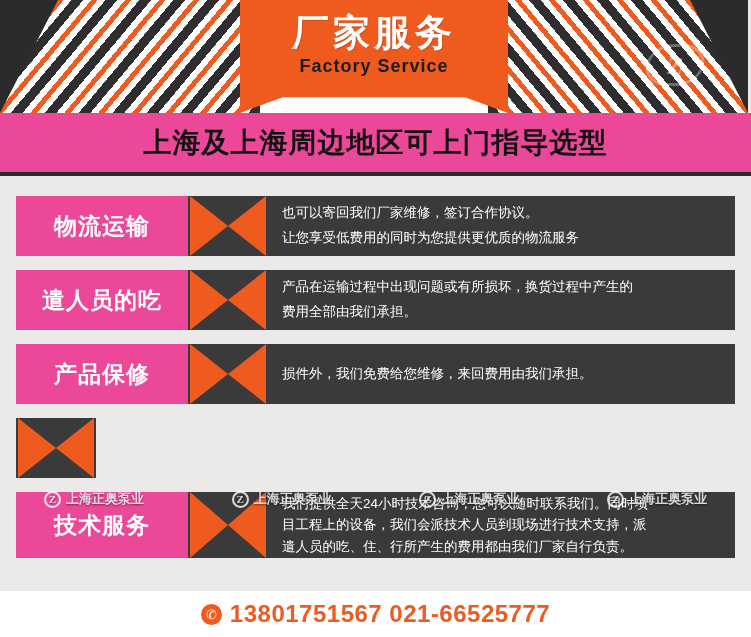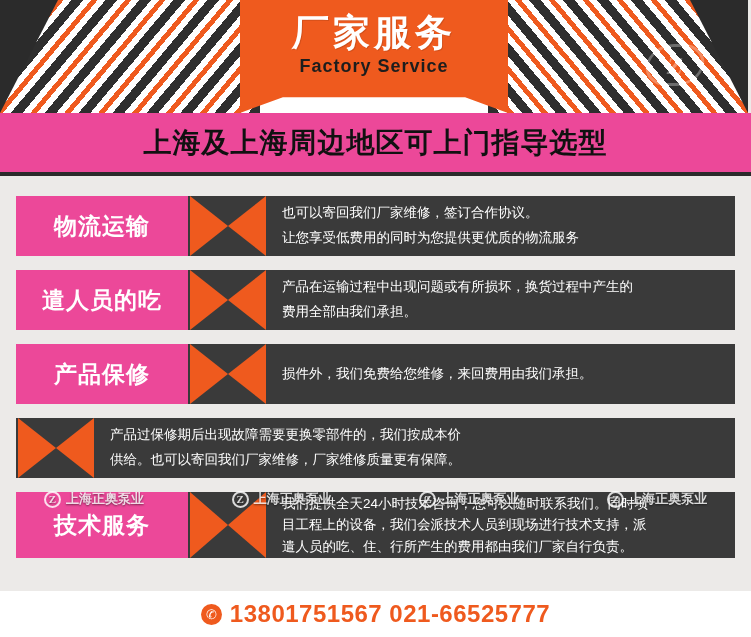--- a/index.html
+++ b/index.html
@@ -285,24 +285,20 @@
   <div class="row">
     <div class="row-label">产品保修</div>
     <div class="row-arrow"></div>
     <div class="row-body">
       <div>损件外，我们免费给您维修，来回费用由我们承担。</div>
     </div>
   </div>
 
   <div class="row">
     <div class="row-arrow"></div>
-    <div class="row-body">
-      <div>产品过保修期后出现故障需要更换零部件的，我们按成本价</div>
-      <div>供给。也可以寄回我们厂家维修，厂家维修质量更有保障。</div>
-    </div>
   </div>
 
   <div class="row tall">
     <div class="row-label">技术服务</div>
     <div class="row-arrow"></div>
     <div class="row-body">
       <div>我们提供全天24小时技术咨询，您可以随时联系我们。同时项</div>
       <div>目工程上的设备，我们会派技术人员到现场进行技术支持，派</div>
       <div>遣人员的吃、住、行所产生的费用都由我们厂家自行负责。</div>
     </div>

